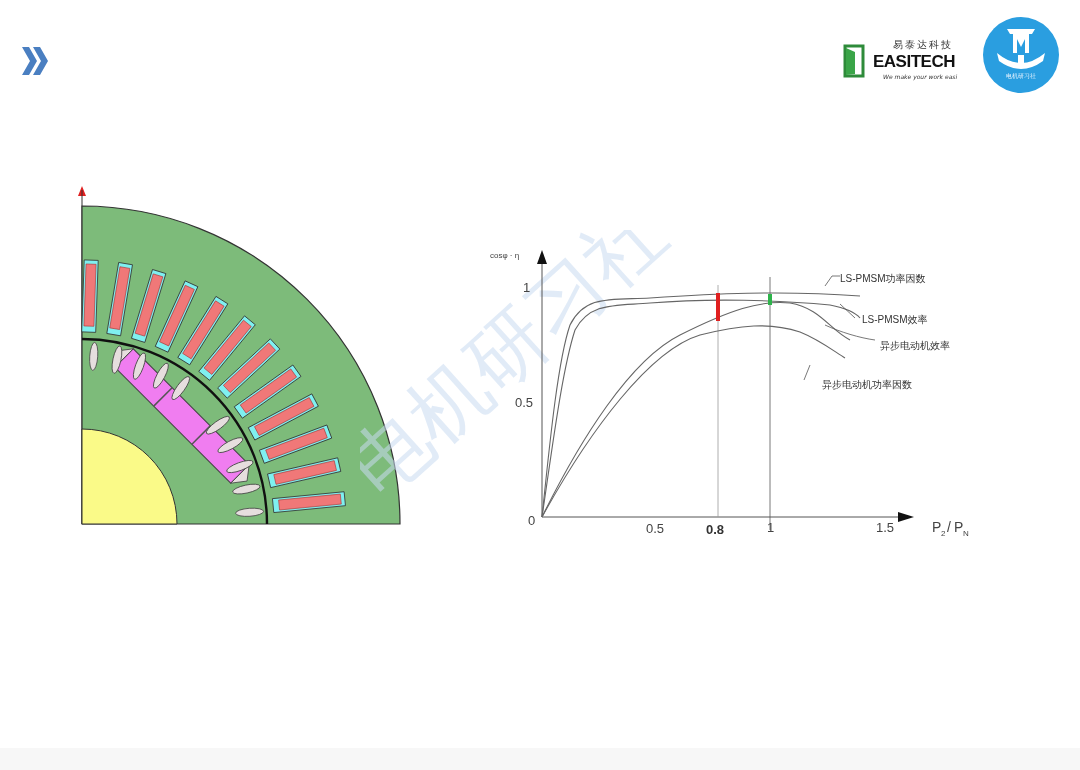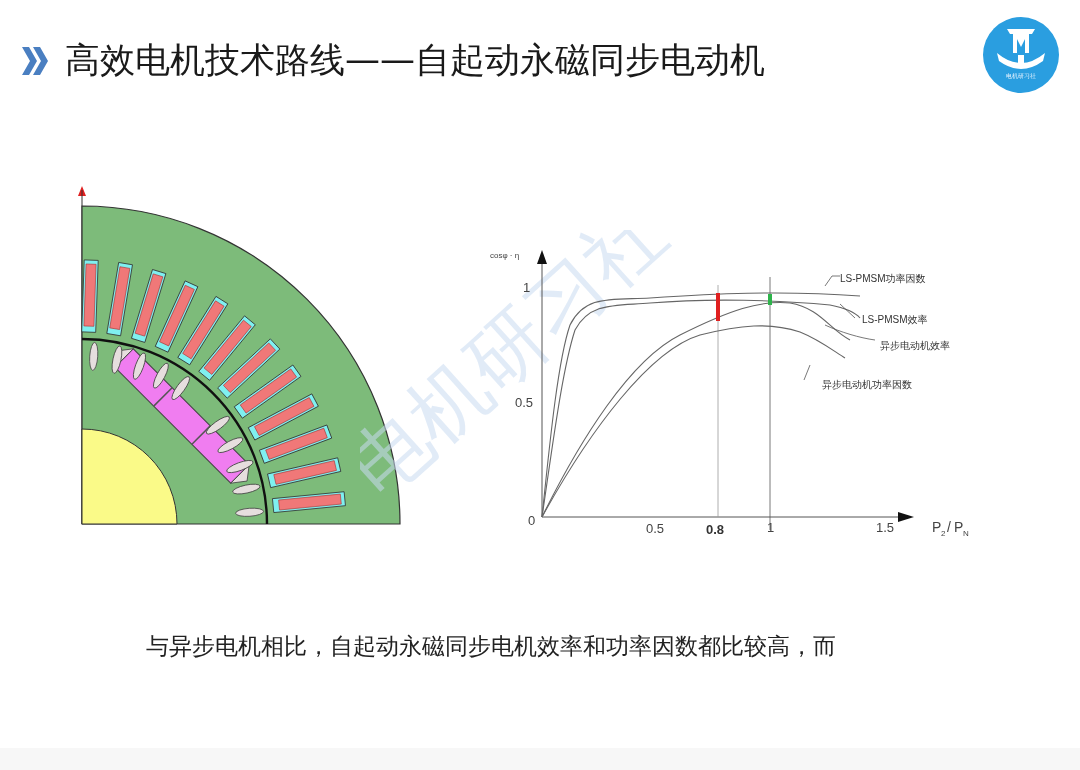--- a/index.html
+++ b/index.html
@@ -22,22 +22,30 @@
   .bottom-bar { position:absolute; left:0; top:748px; width:1080px; height:22px; background:#f7f7f7; }
 </style>
 </head>
 <body>
 
 <div class="header">
   <svg class="chev" viewBox="0 0 30 34">
     <polygon points="2,3 9,3 17,17 9,31 2,31 10,17" fill="#4a7fc1"></polygon>
     <polygon points="13,3 20,3 28,17 20,31 13,31 21,17" fill="#4a7fc1"></polygon>
   </svg>
-  <div class="title">高效电机技术路线——自起动永磁同步电动机</div>
 
+  <div class="logo-easi">
+    <svg class="easi-door" viewBox="0 0 22 34">
+      <polygon points="2,2 20,2 20,32 2,32" fill="none" stroke="#2e8b3a" stroke-width="3"></polygon>
+      <polygon points="3,4 12,8 12,30 3,31" fill="#3aa548"></polygon>
+    </svg>
+    <span class="easi-cn">易泰达科技</span>
+    <span class="easi-en">EASITECH</span>
+    <span class="easi-tag">We make your work easi</span>
+  </div>
 
   <div class="logo-m">
     <svg width="76" height="76" viewBox="0 0 76 76">
       <path d="M24,12 L52,12 L49,17 L46,17 L46,36 L42,36 L42,22 L38,30 L34,22 L34,36 L30,36 L30,17 L27,17 Z" fill="#ffffff"></path>
       <path d="M14,36 Q38,56 62,36 L60,44 Q38,60 16,44 Z" fill="#ffffff"></path>
       <rect x="35" y="38" width="6" height="10" fill="#ffffff"></rect>
     </svg>
     <div class="logo-m-text">电机研习社</div>
   </div>
 </div>
@@ -172,16 +180,15 @@
     <text x="474" y="292" font-size="14">P</text>
     <text x="483" y="296" font-size="8">N</text>
     <text x="360" y="42" font-size="10" fill="#333">LS-PMSM功率因数</text>
     <text x="382" y="83" font-size="10" fill="#333">LS-PMSM效率</text>
     <text x="400" y="109" font-size="10" fill="#333">异步电动机效率</text>
     <text x="342" y="148" font-size="10" fill="#333">异步电动机功率因数</text>
   </g>
 </svg>
 
 <div class="body-text">
-  <div><span class="indent"></span><span>与异步电机相比，自起动永磁同步电机效率和功率因数都比较高，而</span></div>
 </div>
 
 <div class="bottom-bar"></div>
 
 </body></html>

